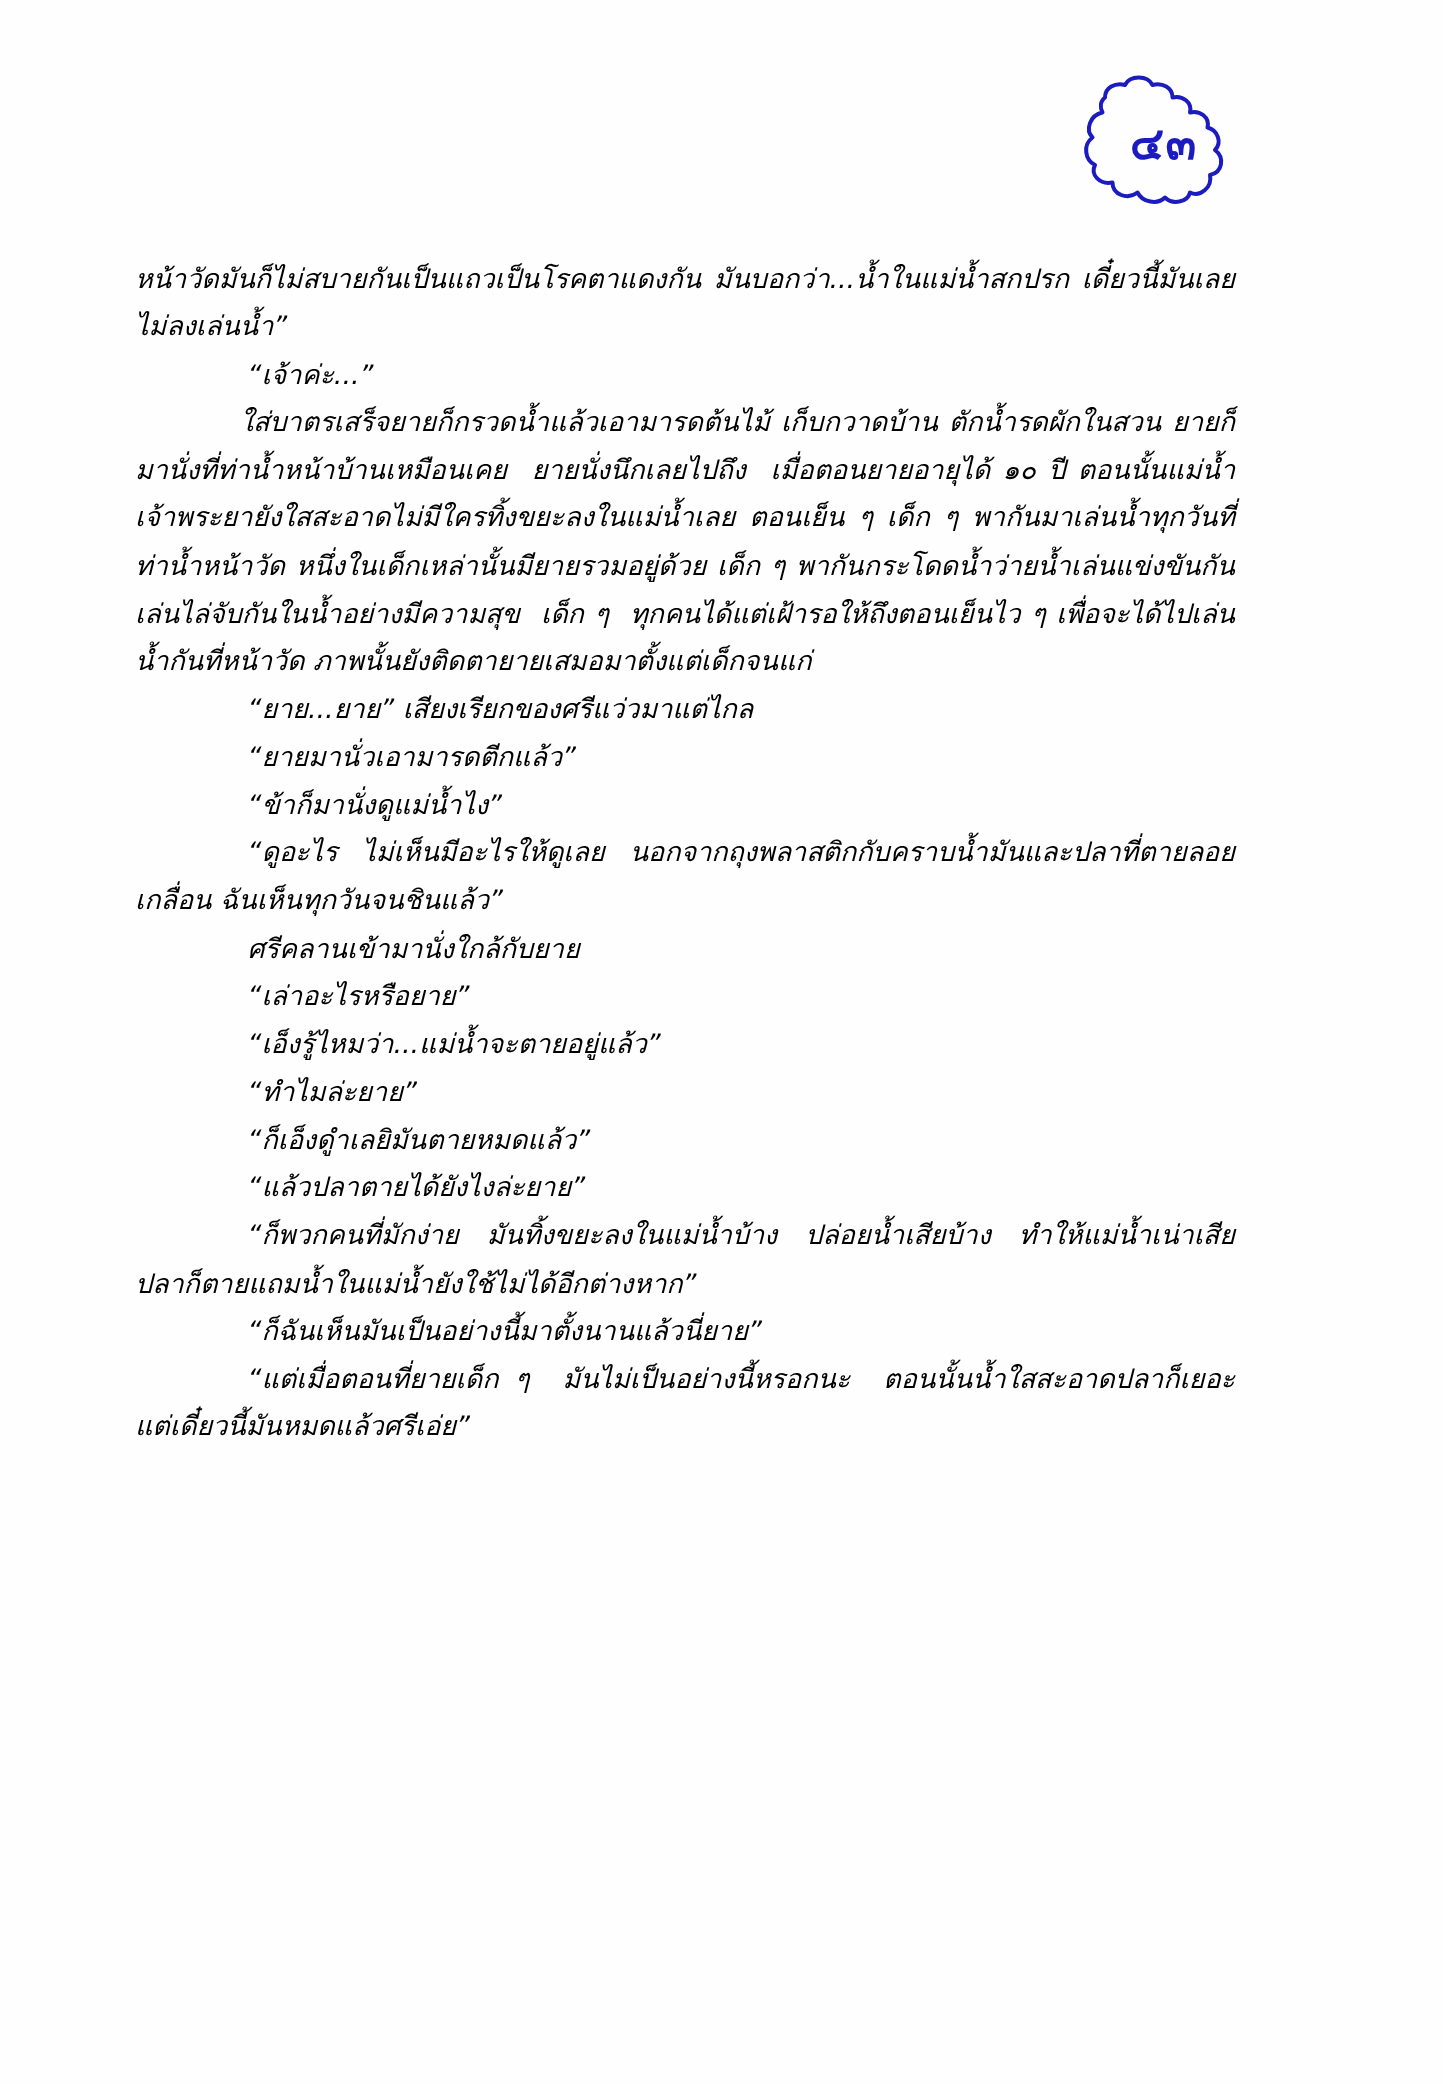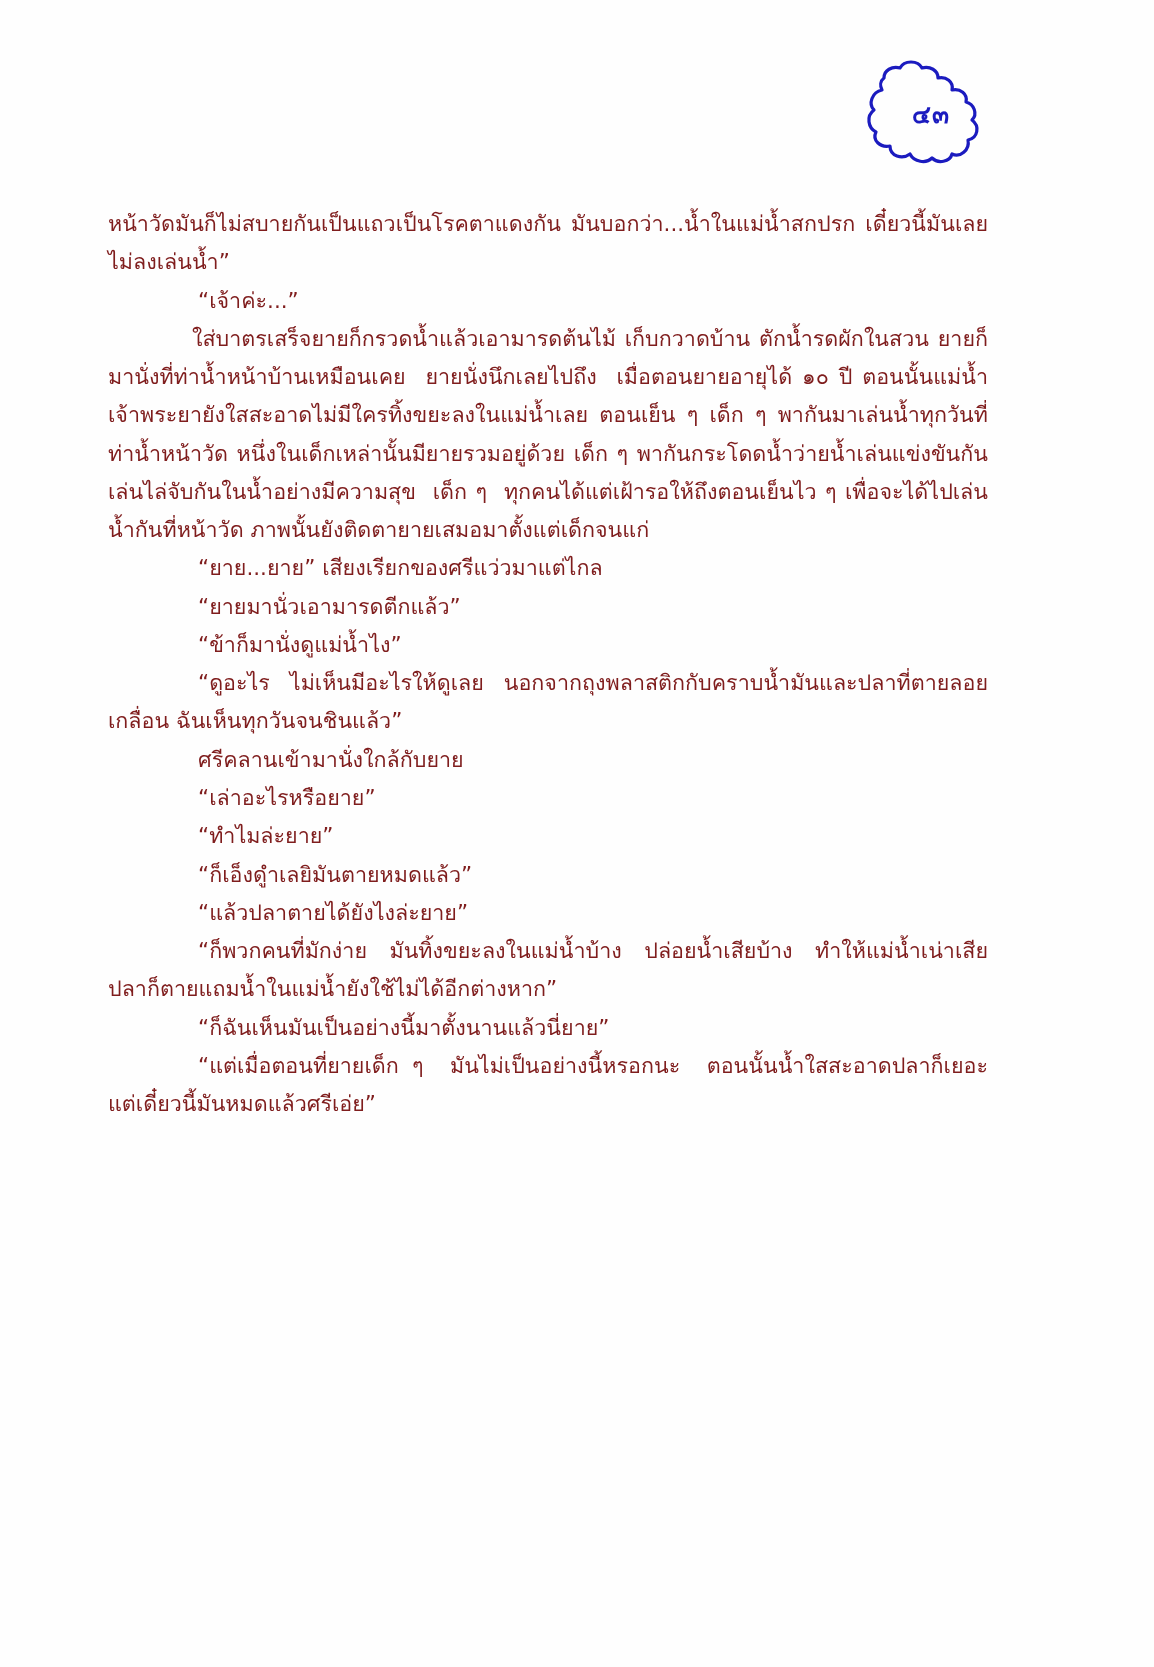--- a/index.html
+++ b/index.html
@@ -40,40 +40,41 @@
   .page-number-text {
     position: absolute;
     left: 0;
     top: 0;
     width: 130px;
     height: 100px;
     display: flex;
     align-items: center;
     justify-content: center;
     font-family: "DejaVu Sans", "Liberation Sans", sans-serif;
-    font-size: 25px;
+    font-size: 36px;
     font-weight: 700;
     color: #1b1bbf;
     letter-spacing: 1px;
     padding-top: 4px;
     box-sizing: border-box;
   }
 
   
   .text-body {
     position: absolute;
     left: 108px;
     top: 205px;
     width: 880px;
     font-size: 21.5px;
     line-height: 1.78;
-    color: #7f1d1d;
+    color: #000000;
     text-align: justify;
     text-justify: inter-word;
     font-family: "DejaVu Sans", "Liberation Sans", sans-serif;
+    font-style: italic;
   }
 
   .para {
     margin: 0 0 0 0;
     white-space: pre-wrap;
   }
   .para + .para {
     margin-top: 0px;
   }
   .indent {
@@ -116,20 +117,21 @@
   <div class="text-body">
     <p class="para">หน้าวัดมันก็ไม่สบายกันเป็นแถวเป็นโรคตาแดงกัน มันบอกว่า...น้ำในแม่น้ำสกปรก เดี๋ยวนี้มันเลยไม่ลงเล่นน้ำ”</p>
     <p class="para indent-quote nojust">“เจ้าค่ะ...”</p>
     <p class="para indent">ใส่บาตรเสร็จยายก็กรวดน้ำแล้วเอามารดต้นไม้ เก็บกวาดบ้าน ตักน้ำรดผักในสวน ยายก็มานั่งที่ท่าน้ำหน้าบ้านเหมือนเคย  ยายนั่งนึกเลยไปถึง  เมื่อตอนยายอายุได้ ๑๐ ปี ตอนนั้นแม่น้ำเจ้าพระยายังใสสะอาดไม่มีใครทิ้งขยะลงในแม่น้ำเลย ตอนเย็น ๆ เด็ก ๆ พากันมาเล่นน้ำทุกวันที่ท่าน้ำหน้าวัด หนึ่งในเด็กเหล่านั้นมียายรวมอยู่ด้วย เด็ก ๆ พากันกระโดดน้ำว่ายน้ำเล่นแข่งขันกัน  เล่นไล่จับกันในน้ำอย่างมีความสุข  เด็ก ๆ  ทุกคนได้แต่เฝ้ารอให้ถึงตอนเย็นไว ๆ เพื่อจะได้ไปเล่นน้ำกันที่หน้าวัด ภาพนั้นยังติดตายายเสมอมาตั้งแต่เด็กจนแก่</p>
     <p class="para indent-quote nojust">“ยาย...ยาย” เสียงเรียกของศรีแว่วมาแต่ไกล</p>
     <p class="para indent-quote nojust">“ยายมานั่วเอามารดตีกแล้ว”</p>
     <p class="para indent-quote nojust">“ข้าก็มานั่งดูแม่น้ำไง”</p>
     <p class="para indent-quote">“ดูอะไร ไม่เห็นมีอะไรให้ดูเลย นอกจากถุงพลาสติกกับคราบน้ำมันและปลาที่ตายลอยเกลื่อน ฉันเห็นทุกวันจนชินแล้ว”</p>
     <p class="para indent-quote nojust">ศรีคลานเข้ามานั่งใกล้กับยาย</p>
     <p class="para indent-quote nojust">“เล่าอะไรหรือยาย”</p>
+    <p class="para indent-quote nojust">“เอ็งรู้ไหมว่า...แม่น้ำจะตายอยู่แล้ว”</p>
     <p class="para indent-quote nojust">“ทำไมล่ะยาย”</p>
     <p class="para indent-quote nojust">“ก็เอ็งดูำเลยิมันตายหมดแล้ว”</p>
     <p class="para indent-quote nojust">“แล้วปลาตายได้ยังไงล่ะยาย”</p>
     <p class="para indent-quote">“ก็พวกคนที่มักง่าย  มันทิ้งขยะลงในแม่น้ำบ้าง  ปล่อยน้ำเสียบ้าง  ทำให้แม่น้ำเน่าเสีย ปลาก็ตายแถมน้ำในแม่น้ำยังใช้ไม่ได้อีกต่างหาก”</p>
     <p class="para indent-quote nojust">“ก็ฉันเห็นมันเป็นอย่างนี้มาตั้งนานแล้วนี่ยาย”</p>
     <p class="para indent-quote">“แต่เมื่อตอนที่ยายเด็ก ๆ  มันไม่เป็นอย่างนี้หรอกนะ  ตอนนั้นน้ำใสสะอาดปลาก็เยอะ แต่เดี๋ยวนี้มันหมดแล้วศรีเอ่ย”</p>
   </div>
 
 </div>
 

